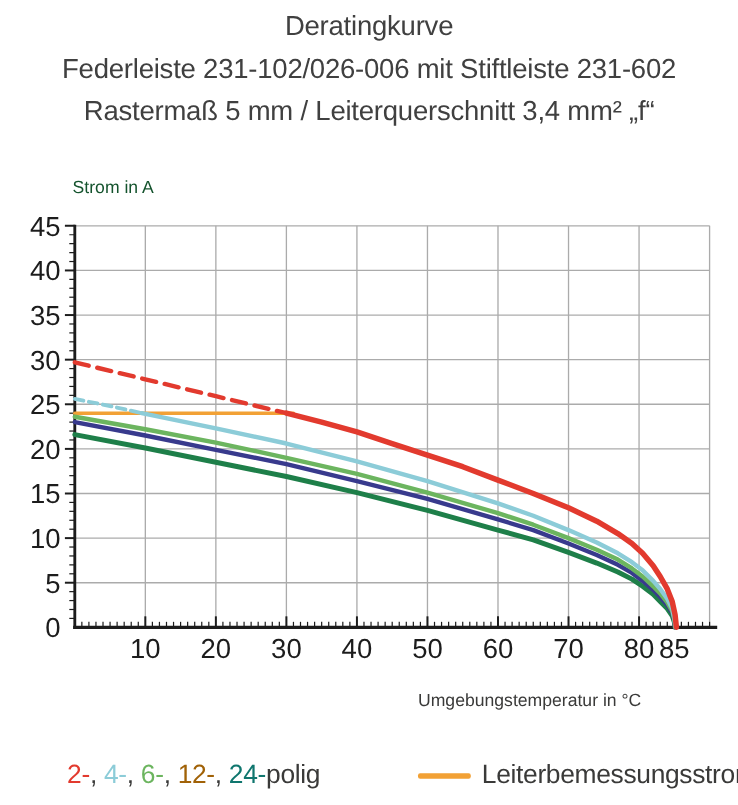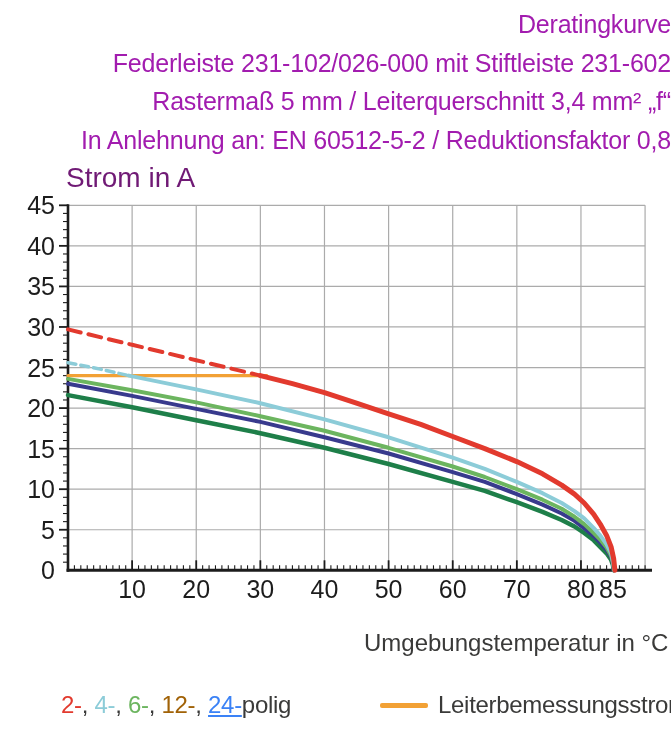--- a/index.html
+++ b/index.html
@@ -1,40 +1,39 @@
 <!DOCTYPE html>
 <html><head>
 <meta charset="utf-8">
 <style>
   html,body { margin:0; padding:0; background:#ffffff; }
   #stage {
     position:relative; width:671px; height:732px; background:#ffffff;
     font-family:"Liberation Sans", sans-serif; color:#3a3a39; overflow:hidden;
   }
-  .titles { position:absolute; top:5px; left:0; right:0; text-align:right;
-    font-size:25px; line-height:38.5px; letter-spacing:-0.2px; color:#a21caf; }
-  .y-axis-title { position:absolute; left:66px; top:162px; font-size:28px; color:#701a75; }
-  .x-axis-title { position:absolute; left:364px; top:629px; font-size:24px; color:#3a3a39; }
+  .titles { position:absolute; top:5px; left:0; right:0; text-align:center;
+    font-size:25px; line-height:38.5px; letter-spacing:-0.2px; color:#404040; }
+  .y-axis-title { position:absolute; left:66px; top:162px; font-size:16px; color:#14532d; }
+  .x-axis-title { position:absolute; left:380px; top:629px; font-size:16px; color:#3a3a39; }
   #chart-svg { position:absolute; left:0; top:195px; }
   #chart-svg text { font-family:"Liberation Sans", sans-serif; font-size:25px; fill:#1c1c1c; }
   .legend-poles { position:absolute; left:61px; top:691px; font-size:24px; letter-spacing:-0.3px; color:#3a3a39; }
   .legend-rating { position:absolute; left:380px; top:691px; display:flex; align-items:center; gap:10px;
     font-size:24px; letter-spacing:-0.3px; color:#3a3a39; }
   .rating-swatch { display:inline-block; width:48px; height:5px; border-radius:2px; }
 </style>
 </head>
 <body>
 
 <div id="stage">
 
   <div class="titles">
     <div>Deratingkurve</div>
-    <div>Federleiste 231-102/026-000 mit Stiftleiste 231-602</div>
+    <div>Federleiste 231-102/026-006 mit Stiftleiste 231-602</div>
     <div>Rastermaß 5 mm / Leiterquerschnitt 3,4 mm² „f“</div>
-    <div>In Anlehnung an: EN 60512-5-2 / Reduktionsfaktor 0,8</div>
   </div>
 
   <div class="y-axis-title">Strom in A</div>
 
   <svg id="chart-svg" width="671" height="415" viewBox="0 0 671 415" xmlns="http://www.w3.org/2000/svg">
       <line x1="132.12" y1="10.305000000000007" x2="132.12" y2="375.3" stroke="#ababab" stroke-width="1.2"></line>
       <line x1="196.24" y1="10.305000000000007" x2="196.24" y2="375.3" stroke="#ababab" stroke-width="1.2"></line>
       <line x1="260.36" y1="10.305000000000007" x2="260.36" y2="375.3" stroke="#ababab" stroke-width="1.2"></line>
       <line x1="324.48" y1="10.305000000000007" x2="324.48" y2="375.3" stroke="#ababab" stroke-width="1.2"></line>
       <line x1="388.6" y1="10.305000000000007" x2="388.6" y2="375.3" stroke="#ababab" stroke-width="1.2"></line>
@@ -212,20 +211,20 @@
       <path d="M68.0 188.7 L132.1 200.9 L196.2 213.9 L260.4 226.9 L324.5 242.3 L388.6 258.5 L452.7 277.2 L484.8 286.9 L516.8 299.1 L542.5 309.6 L561.7 318.5 L574.5 325.8 L584.2 333.1 L593.8 341.2 L600.2 347.7 L606.6 355.0 L611.1 362.3 L613.0 368.8 L613.7 375.3" fill="none" stroke="#383a8d" stroke-width="4" stroke-linecap="round" stroke-linejoin="round"></path>
       <path d="M68.0 183.9 L132.1 195.2 L196.2 207.4 L260.4 221.2 L324.5 235.8 L388.6 252.8 L452.7 271.5 L484.8 282.0 L516.8 294.2 L542.5 304.7 L561.7 313.7 L574.5 321.8 L584.2 329.1 L593.8 338.0 L600.2 344.5 L606.6 352.6 L611.1 360.7 L613.0 368.0 L614.0 375.3" fill="none" stroke="#6cb55f" stroke-width="4" stroke-linecap="round" stroke-linejoin="round"></path>
       <path d="M68.0 167.7 L100.1 174.1 L128.9 180.6" fill="none" stroke="#8cccd8" stroke-width="3.5" stroke-linecap="round" stroke-linejoin="round" stroke-dasharray="8 5"></path>
       <path d="M128.9 180.6 L196.2 194.4 L260.4 208.2 L324.5 224.4 L388.6 242.3 L452.7 262.6 L484.8 273.9 L516.8 286.9 L542.5 298.2 L561.7 308.0 L574.5 316.1 L584.2 323.4 L593.8 333.1 L600.2 340.4 L606.6 349.3 L611.1 358.3 L613.0 367.2 L614.3 375.3" fill="none" stroke="#8cccd8" stroke-width="4" stroke-linecap="round" stroke-linejoin="round"></path>
       <path d="M68.0 134.4 L132.1 149.8 L196.2 165.2 L260.4 180.6" fill="none" stroke="#e23a2e" stroke-width="4" stroke-linecap="round" stroke-linejoin="round" stroke-dasharray="13 8"></path>
       <path d="M260.4 180.6 L292.4 188.7 L324.5 197.7 L356.5 208.2 L388.6 218.8 L420.7 229.3 L452.7 241.5 L484.8 253.6 L516.8 266.6 L542.5 278.8 L561.7 290.1 L574.5 299.1 L584.2 308.0 L593.8 319.3 L600.2 329.1 L606.6 340.4 L611.1 351.8 L613.7 363.9 L614.9 375.3" fill="none" stroke="#e23a2e" stroke-width="5" stroke-linecap="round" stroke-linejoin="round"></path>
     </svg>
 
   <div class="x-axis-title">Umgebungstemperatur in °C</div>
 
-  <div class="legend-poles"><span style="color: rgb(226, 58, 46);">2-</span><span>, </span><span style="color: rgb(140, 204, 216);">4-</span><span>, </span><span style="color: rgb(108, 181, 95);">6-</span><span>, </span><span style="color: #a16207;">12-</span><span>, </span><span style="color: #3b82f6; text-decoration: underline;">24-</span><span>polig</span></div>
+  <div class="legend-poles"><span style="color: rgb(226, 58, 46);">2-</span><span>, </span><span style="color: rgb(140, 204, 216);">4-</span><span>, </span><span style="color: rgb(108, 181, 95);">6-</span><span>, </span><span style="color: #a16207;">12-</span><span>, </span><span style="color: #0f766e;">24-</span><span>polig</span></div>
 
   <div class="legend-rating">
     <span class="rating-swatch" style="background: rgb(242, 161, 53);"></span>
     <span>Leiterbemessungsstrom</span>
   </div>
 
 </div>
 
 </body></html>

